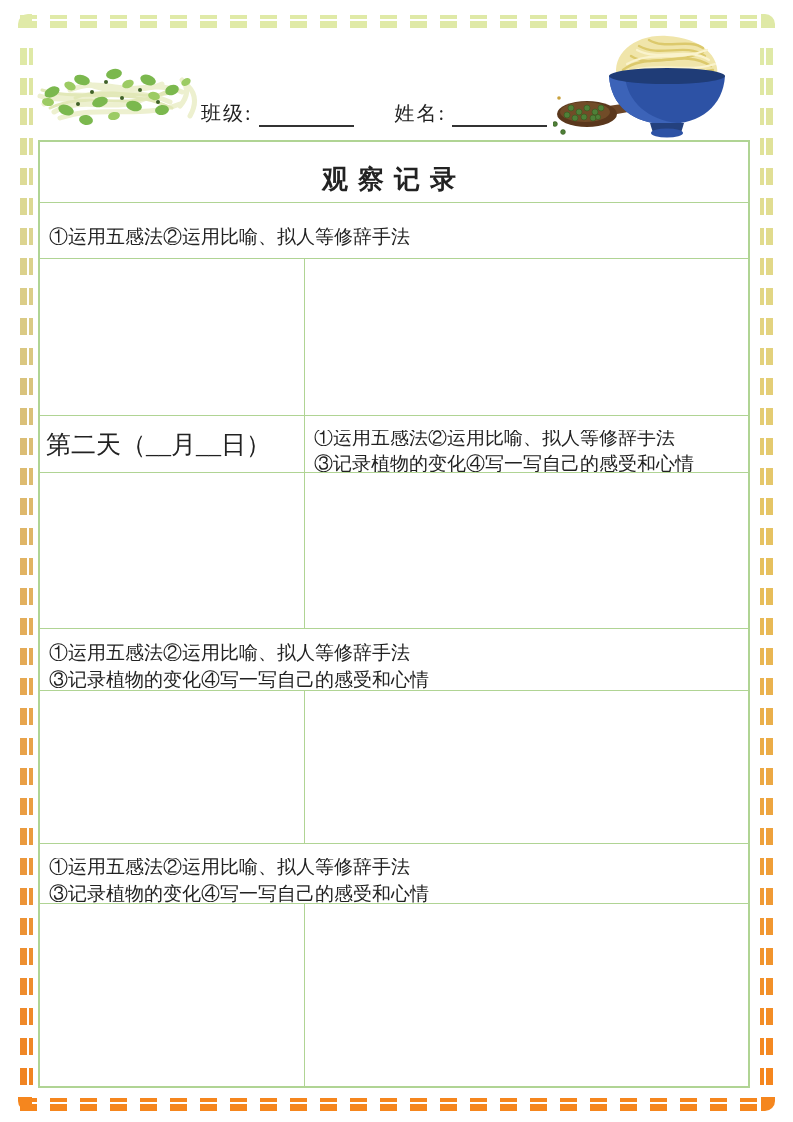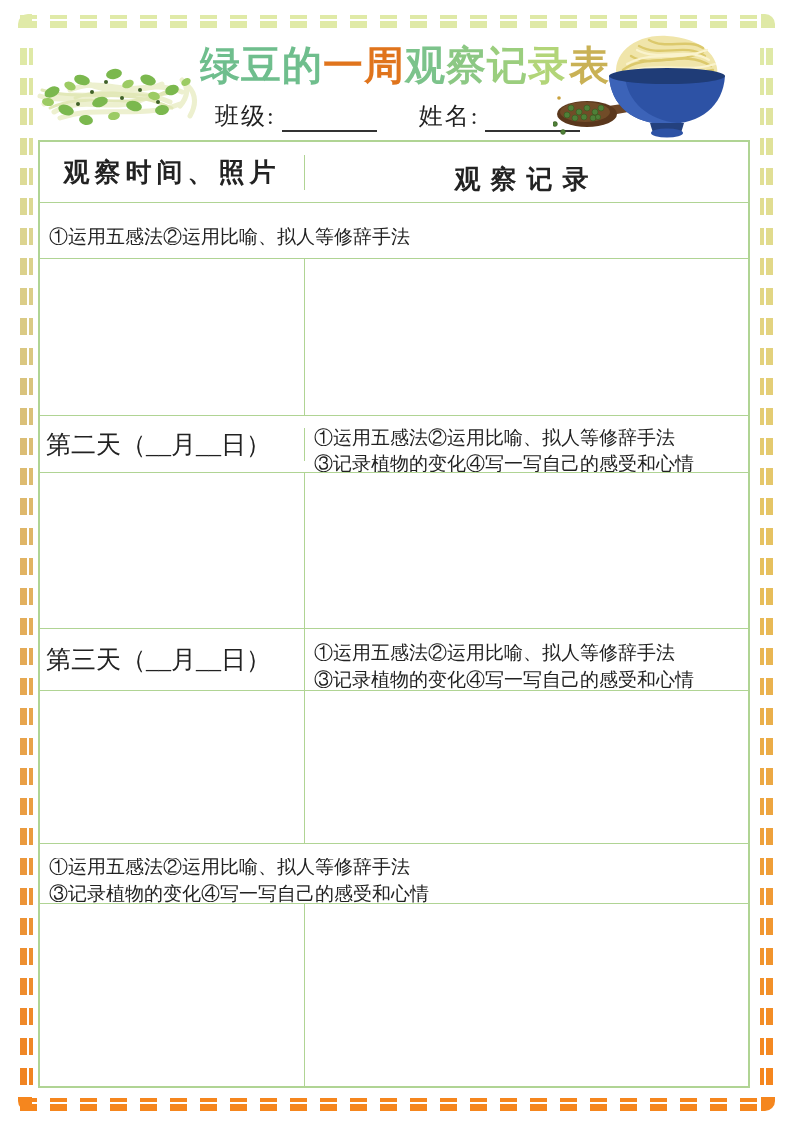--- a/index.html
+++ b/index.html
@@ -21,21 +21,21 @@
   .corner{position:absolute;width:14px;height:14px;}
   .c-tl{left:18px;top:14px;border-top-left-radius:10px;}
   .c-tr{left:761px;top:14px;border-top-right-radius:10px;}
   .c-bl{left:18px;top:1097px;border-bottom-left-radius:10px;}
   .c-br{left:761px;top:1097px;border-bottom-right-radius:10px;}
 
   
   .title{position:absolute;left:200px;top:38px;width:400px;height:58px;
          font-family:"DejaVu Sans","Liberation Sans",sans-serif;font-weight:800;
          font-size:40px;letter-spacing:1px;white-space:nowrap;}
-  .formline{position:absolute;left:215px;top:100px;font-size:24px;letter-spacing:2px;white-space:nowrap;}
+  .formline{position:absolute;left:201px;top:100px;font-size:20px;letter-spacing:2px;white-space:nowrap;}
   .blankline{display:inline-block;width:95px;border-bottom:2px solid #333;height:24px;vertical-align:bottom;margin:0 6px;}
   .gap{display:inline-block;width:28px;}
   .art-sprouts{position:absolute;left:30px;top:46px;width:172px;height:86px;}
   .art-bowl{position:absolute;left:553px;top:26px;width:202px;height:114px;}
 
   
   .tbl{position:absolute;left:38px;top:140px;width:712px;height:948px;
        border:2px solid var(--tb);display:flex;flex-direction:column;box-sizing:border-box;}
   .tr{display:flex;box-sizing:border-box;}
   .tr + .tr{border-top:1.5px solid var(--tb);}
@@ -44,21 +44,21 @@
   .col2{flex:1;margin-top:14px;}
   .trh{height:60px;align-items:center;}
   .th{display:flex;align-items:center;justify-content:center;font-weight:bold;font-size:26px;}
   .th1{letter-spacing:5px;}
   .th2{letter-spacing:10px;}
   .trd{align-items:stretch;}
   .daylabel{font-size:25px;display:flex;align-items:center;padding-left:6px;white-space:nowrap;letter-spacing:0px;}
   .instr{font-size:19px;line-height:1.38;padding:4px 4px 4px 9px;display:flex;flex-direction:column;justify-content:center;}
   .blankrow .td{background:#fff;}
   .h-d1{height:56px;} .h-e1{height:157px;}
-  .h-d2{height:57px;align-items:center;} .h-e2{height:156px;}
+  .h-d2{height:57px;} .h-e2{height:156px;}
   .h-d3{height:62px;} .h-e3{height:153px;}
   .h-d4{height:60px;} .h-e4{flex:1;}
 </style>
 </head>
 <body>
 
 <div class="page">
 
   <div class="bframe b-top" id="b-top">
       <div class="dash-h" style="--c: #e0eaa8;"></div>
@@ -232,21 +232,20 @@
     <g fill="#3f6128">
       <circle cx="62" cy="46" r="2"></circle>
         <circle cx="92" cy="52" r="2"></circle>
       <circle cx="110" cy="44" r="2"></circle>
         <circle cx="48" cy="58" r="2"></circle>
       <circle cx="128" cy="56" r="2"></circle>
         <circle cx="76" cy="36" r="2"></circle>
     </g>
   </svg>
 
-  <div class="title"><span style="color: rgb(111, 190, 141);">绿豆的</span><span style="color: rgb(224, 116, 28);">一周</span><span style="color: rgb(124, 195, 139);">观</span><span style="color: rgb(140, 200, 132);">察</span><span style="color: rgb(155, 206, 126);">记</span><span style="color: rgb(178, 213, 120);">录</span><span style="color: rgb(201, 177, 85);">表</span></div>
 
   <div class="formline">
     <span>班级:</span><span class="blankline"></span><span class="gap"></span>
     <span>姓名:</span><span class="blankline"></span>
   </div>
 
   <svg class="art-bowl" viewBox="0 0 202 114">
 
     <g>
       <path d="M28 84 L96 74 L98 82 L30 94 Z" fill="#6b4527"></path>
@@ -290,21 +289,20 @@
       <path d="M56 50 C58 80 80 98 114 98 C148 98 170 80 172 50 Z" fill="#2d52a5"></path>
       <path d="M56 50 C58 80 80 98 114 98 C120 98 120 98 124 97 C96 94 74 76 72 50 Z" fill="#3c63b8"></path>
       <ellipse cx="114" cy="50" rx="58" ry="8" fill="#1f3c77"></ellipse>
       <path d="M97 97 L131 97 L128 107 L100 107 Z" fill="#24417e"></path>
       <ellipse cx="114" cy="107" rx="16" ry="4.5" fill="#2d52a5"></ellipse>
     </g>
   </svg>
 
   <div class="tbl">
     <div class="tr trh">
-      <div class="td col1 th th1">观察时间、照片</div>
       <div class="td col2 th th2">观察记录</div>
     </div>
 
     <div class="tr trd h-d1">
       <div class="td col2 instr">
         <div>①运用五感法②运用比喻、拟人等修辞手法</div>
       </div>
     </div>
     <div class="tr blankrow h-e1">
       <div class="td col1"></div>
@@ -317,21 +315,20 @@
         <div>①运用五感法②运用比喻、拟人等修辞手法</div>
         <div>③记录植物的变化④写一写自己的感受和心情</div>
       </div>
     </div>
     <div class="tr blankrow h-e2">
       <div class="td col1"></div>
       <div class="td col2"></div>
     </div>
 
     <div class="tr trd h-d3">
-      <div class="td col1 daylabel">第三天（__月__日）</div>
       <div class="td col2 instr">
         <div>①运用五感法②运用比喻、拟人等修辞手法</div>
         <div>③记录植物的变化④写一写自己的感受和心情</div>
       </div>
     </div>
     <div class="tr blankrow h-e3">
       <div class="td col1"></div>
       <div class="td col2"></div>
     </div>
 

